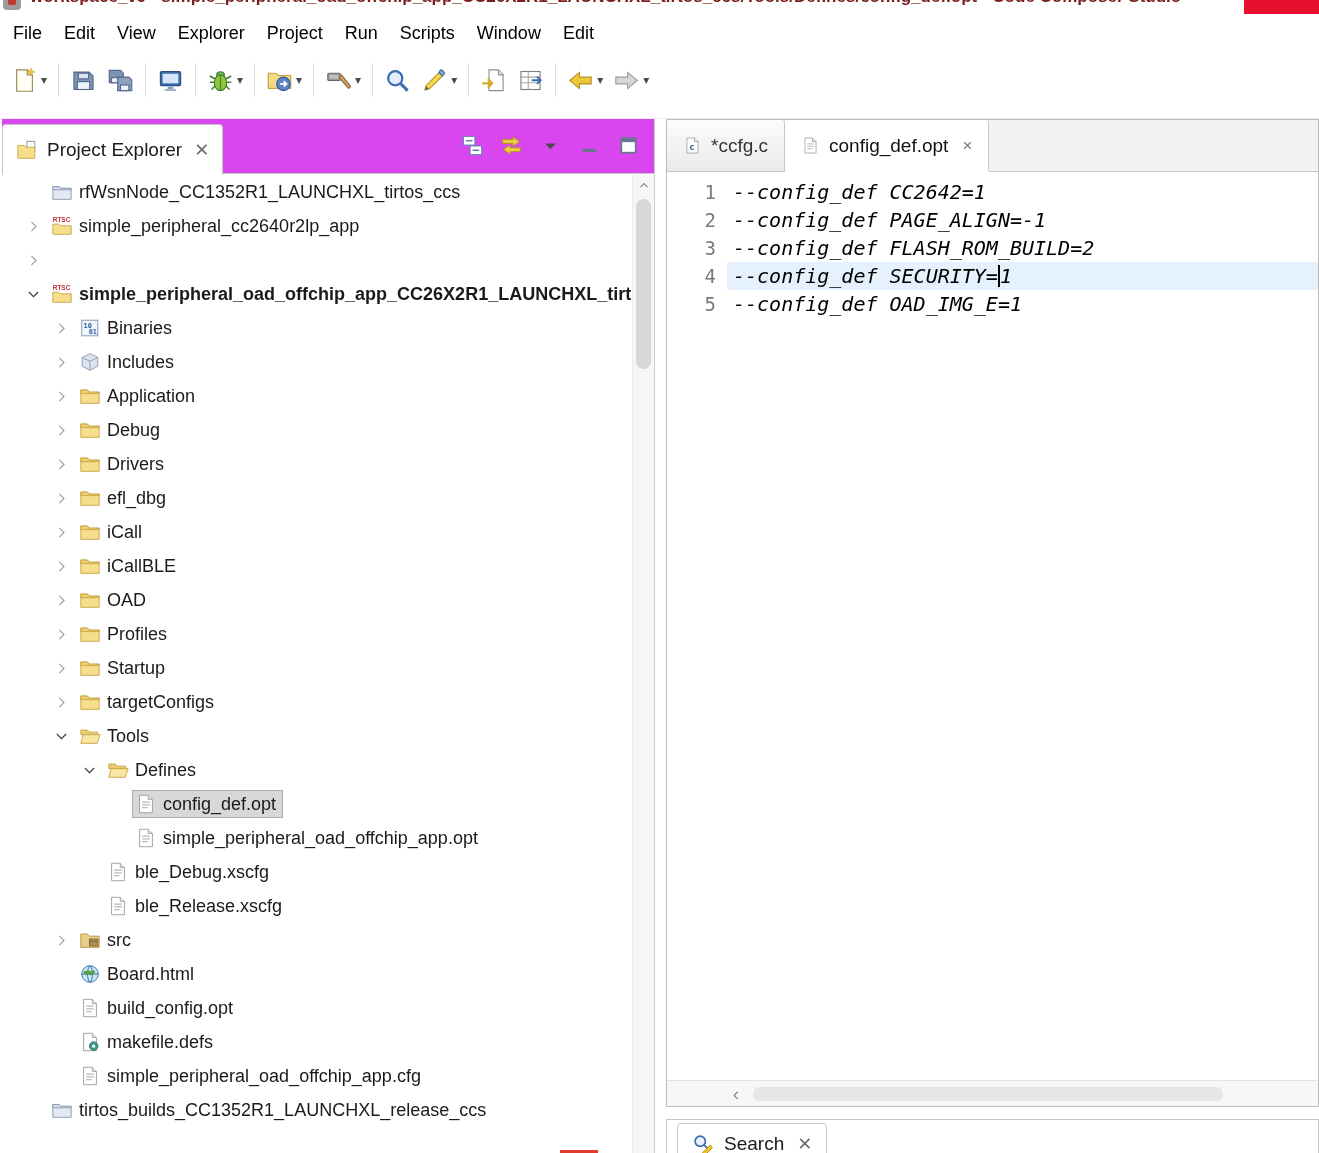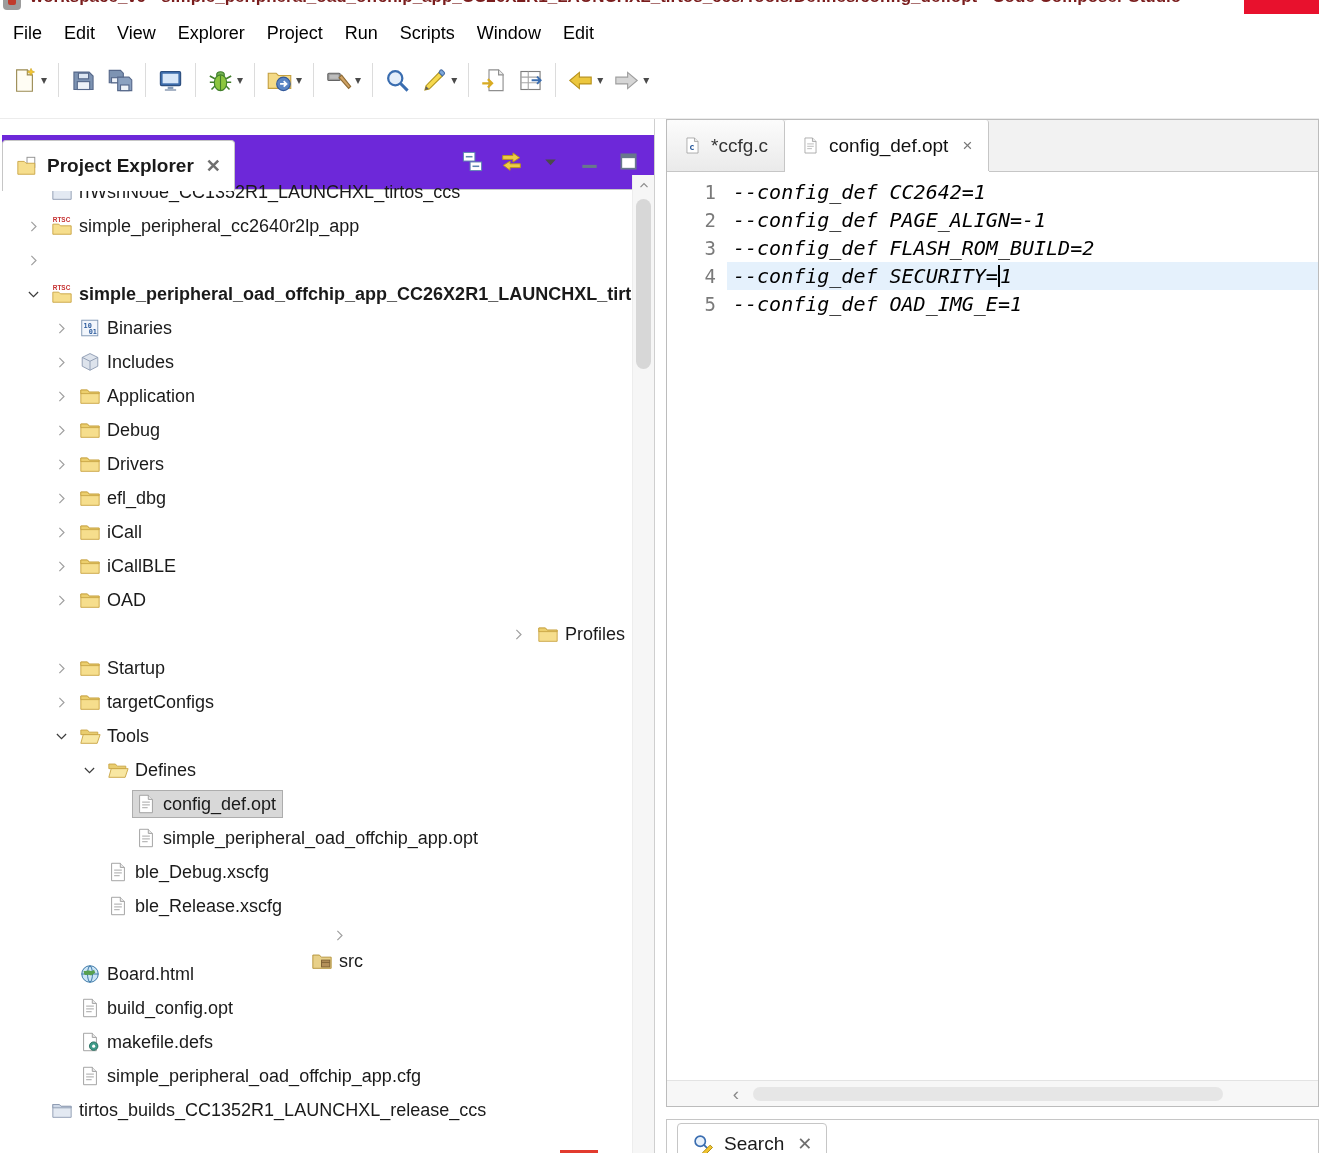--- a/index.html
+++ b/index.html
@@ -23,21 +23,21 @@
   .tb-sep { width:1px; height:34px; background:#dcdcdc; margin:0 6px; flex:none; }
   .tb-btn { display:flex; align-items:center; padding:4px 3px; margin:0 2px; border-radius:3px; }
   .tb-btn svg { width:27px; height:27px; }
   .tb-caret { font-size:12px; color:#4a4a4a; margin-left:3px; }
 
   
   .workbench { position:absolute; left:0; top:118px; width:1319px; bottom:0; border-top:1px solid #ececec; background:#ffffff; }
 
   
   .explorer { position:absolute; left:2px; top:0; width:653px; height:1034px; border-right:1px solid #cfcfcf; background:#ffffff; }
-  .exp-header { position:absolute; top:16px; left:0; right:0; height:55px; border-bottom:1px solid #c6c6c6; background:#6d28d9;font-weight:bold; }
+  .exp-header { position:absolute; top:0; left:0; right:0; height:55px; border-bottom:1px solid #c6c6c6; background:#d946ef; }
   .view-tab { position:absolute; left:0; top:5px; height:51px; display:flex; align-items:center; gap:9px; padding:0 13px;
               background:#ffffff; border:1px solid #c6c6c6; border-bottom:none; border-radius:4px 4px 0 0; font-size:19px; z-index:2; }
   .view-tab svg { width:22px; height:22px; }
   .view-close { color:#6f6f6f; font-size:18px; margin-left:3px; }
   .exp-tools { position:absolute; right:14px; top:15px; display:flex; gap:16px; align-items:center; }
   .exp-tools span svg { width:23px; height:23px; }
 
   .tree { position:absolute; top:56px; left:0; right:22px; bottom:0; overflow:hidden; font-size:18px; }
   .tree-row { height:34px; display:flex; align-items:center; white-space:nowrap; }
   .tw-arrow { width:30px; height:24px; flex:none; display:flex; align-items:center; justify-content:center; }
@@ -475,21 +475,21 @@
           <span class="entry">
             <span class="ticon">
               <svg viewBox="0 0 24 24" aria-hidden="true">
                 <path d="M2 5.5h7.2l2 2.3H22V20H2z" fill="#f6de8d" stroke="#c9a545"></path>
                 <path d="M2 5.5h7.2l2 2.3H22v1.6H2z" fill="#eccf6e" stroke="#c9a545"></path>
               </svg>
             </span>
             <span class="tl">OAD</span>
           </span>
         </div>
-        <div class="tree-row" style="padding-left: 44px; justify-content: flex-end;">
+        <div class="tree-row" style="padding-left: 44px;">
           <span class="tw-arrow">
             <svg viewBox="0 0 24 24" aria-hidden="true">
               <path d="M9 5.5l6.5 6.5L9 18.5" stroke="#a0a0a0" stroke-width="1.7" fill="none"></path>
             </svg>
           </span>
           <span class="entry">
             <span class="ticon">
               <svg viewBox="0 0 24 24" aria-hidden="true">
                 <path d="M2 5.5h7.2l2 2.3H22V20H2z" fill="#f6de8d" stroke="#c9a545"></path>
                 <path d="M2 5.5h7.2l2 2.3H22v1.6H2z" fill="#eccf6e" stroke="#c9a545"></path>
@@ -607,21 +607,21 @@
             <span class="ticon">
               <svg viewBox="0 0 24 24" aria-hidden="true">
                 <path d="M5 2.5h9.5l4.5 4.5v14.5H5z" fill="#ffffff" stroke="#9c9c9c"></path>
                 <path d="M14.5 2.5V7H19" fill="#e9e9e9" stroke="#9c9c9c"></path>
                 <path d="M7.8 10h8.4M7.8 13h8.4M7.8 16h6" stroke="#b9b9b9" stroke-width="1.2"></path>
               </svg>
             </span>
             <span class="tl">ble_Release.xscfg</span>
           </span>
         </div>
-        <div class="tree-row" style="padding-left: 44px; flex-direction: column;">
+        <div class="tree-row" style="padding-left: 44px;">
           <span class="tw-arrow">
             <svg viewBox="0 0 24 24" aria-hidden="true">
               <path d="M9 5.5l6.5 6.5L9 18.5" stroke="#a0a0a0" stroke-width="1.7" fill="none"></path>
             </svg>
           </span>
           <span class="entry">
             <span class="ticon">
               <svg viewBox="0 0 24 24" aria-hidden="true">
                 <path d="M2 5.5h7.2l2 2.3H22V20H2z" fill="#e8d089" stroke="#b39238"></path>
                 <rect x="11.5" y="11" width="9" height="7.5" fill="#b3905a" stroke="#7c5f33"></rect>

